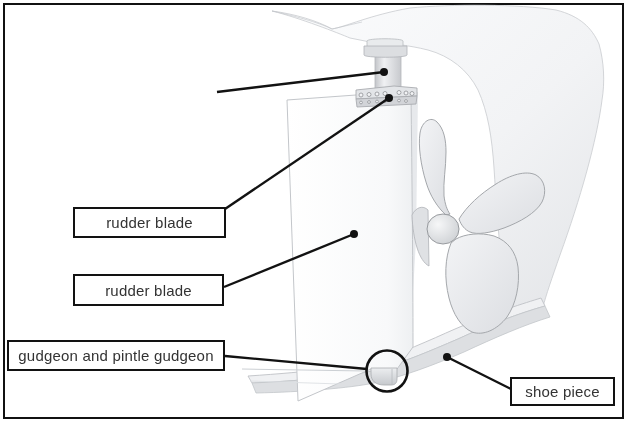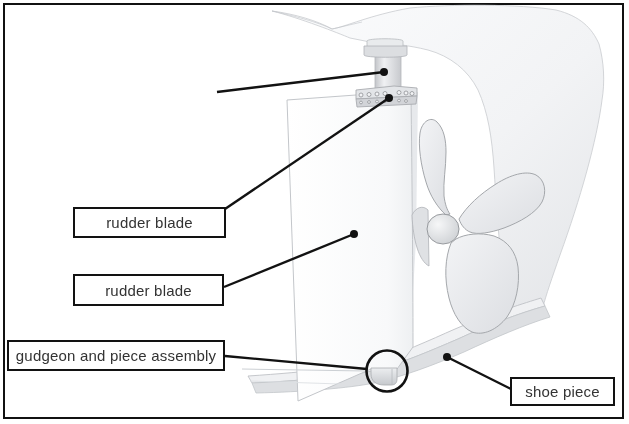--- a/index.html
+++ b/index.html
@@ -176,16 +176,16 @@
     <g fill="#121212">
       <circle cx="384" cy="72" r="4"></circle>
       <circle cx="389" cy="98" r="4"></circle>
       <circle cx="354" cy="234" r="4"></circle>
       <circle cx="447" cy="357" r="4"></circle>
     </g>
   </svg>
 
   <div class="label" id="lbl-palm">rudder blade</div>
   <div class="label" id="lbl-blade">rudder blade</div>
-  <div class="label" id="lbl-gudgeon">gudgeon and piece assembly</div>
+  <div class="label" id="lbl-gudgeon">gudgeon and pintle gudgeon</div>
   <div class="label" id="lbl-shoe">shoe piece</div>
 
 </div>
 
 </body></html>

